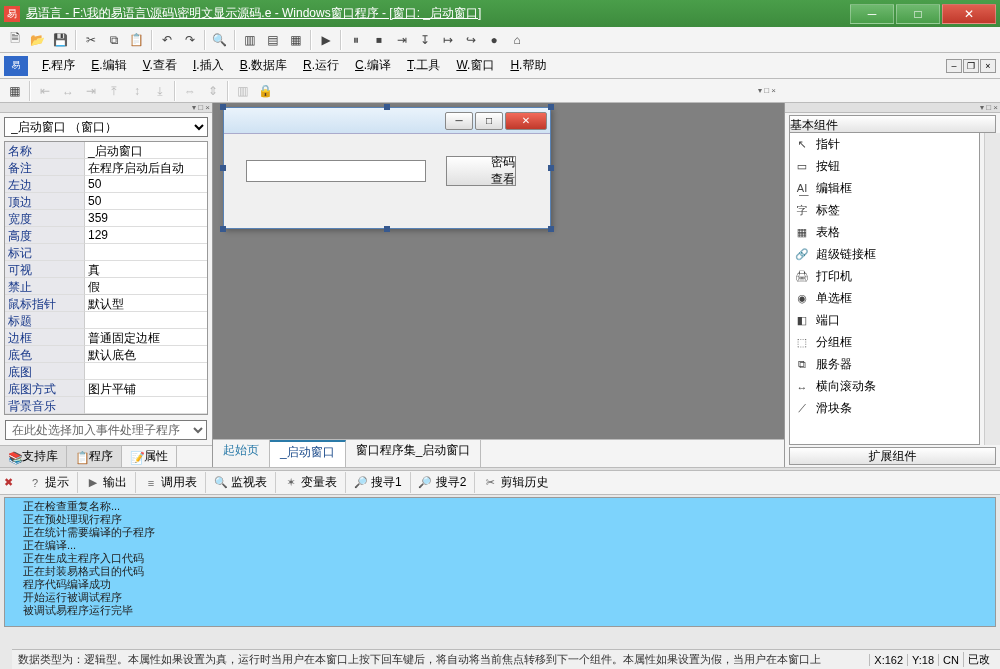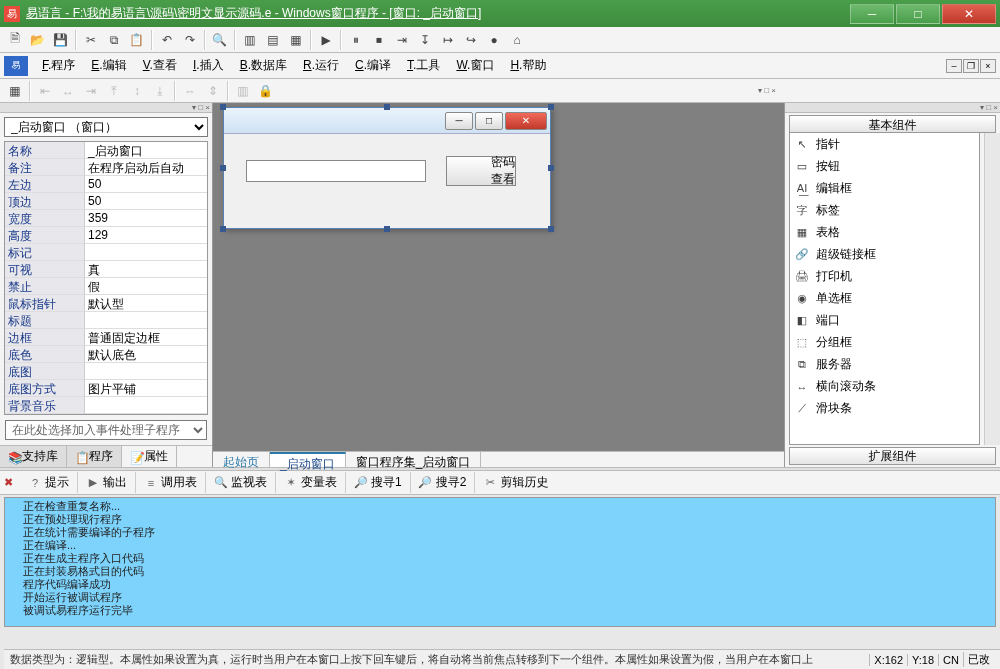--- a/index.html
+++ b/index.html
@@ -49,42 +49,42 @@
 .mock-btn { width: 28px; height: 18px; border: 1px solid #888; background: linear-gradient(#fff,#ddd); font-size: 10px; display: flex; align-items: center; justify-content: center; border-radius: 2px; cursor: pointer; }
 .mock-btn.close2 { background: linear-gradient(#f26a5a,#c0392b); color: #fff; width: 42px; }
 .mock-body { padding: 12px; position: relative; height: calc(100% - 26px); background-image: radial-gradient(#999 0.5px, transparent 0.5px); background-size: 6px 6px; background-color: #f0f0f0; }
 .mock-input { position: absolute; left: 22px; top: 26px; width: 180px; height: 22px; border: 1px solid #888; background: #fff; }
 .mock-button { position: absolute; left: 222px; top: 22px; width: 70px; height: 30px; border: 1px solid #888; background: linear-gradient(#fff,#e0e0e0); font-size: 12px; display: flex; align-items: center; justify-content: center; cursor: pointer; padding-left: 44px; }
 .sel-handle { width: 6px; height: 6px; background: #37598f; position: absolute; }
 .h-tl{left:-4px;top:-4px}.h-tm{left:50%;margin-left:-3px;top:-4px}.h-tr{right:-4px;top:-4px}
 .h-ml{left:-4px;top:50%;margin-top:-3px}.h-mr{right:-4px;top:50%;margin-top:-3px}
 .h-bl{left:-4px;bottom:-4px}.h-bm{left:50%;margin-left:-3px;bottom:-4px}.h-br{right:-4px;bottom:-4px}
 
-.center-tabs { height: 16px; background: #f4f4f4; border-top: 1px solid #bbb; display: flex; font-size: 12px; }
+.center-tabs { height: 28px; background: #f4f4f4; border-top: 1px solid #bbb; display: flex; font-size: 12px; }
 .ctab { padding: 2px 10px; border-right: 1px solid #bbb; cursor: pointer; }
 .ctab.start { color: #2a7aa8; }
 .ctab.active { background: #fff; border-top: 2px solid #2a7aa8; color: #1a4a8a; }
 
 .right-panel { width: 216px; border-left: 1px solid #999; background: #f4f4f4; display: flex; flex-direction: column; }
-.rp-header { height: 18px; border: 1px solid #999; margin: 2px 4px 0; background: linear-gradient(#fff,#e4e4e4); font-size: 12px; text-align: center; padding-top: 1px; }
+.rp-header { height: 18px; border: 1px solid #999; margin: 2px 4px 0; background: linear-gradient(#fff,#e4e4e4); font-size: 12px; text-align: left; padding-top: 1px; }
 .comp-list { flex: 1; overflow-y: auto; border: 1px solid #999; border-top: none; margin: 0 4px; background: #fff; }
 .comp-item { display: flex; align-items: center; height: 22px; padding: 0 4px; font-size: 12px; cursor: pointer; gap: 6px; }
 .comp-icon { width: 16px; height: 16px; display: inline-flex; align-items: center; justify-content: center; font-size: 11px; color: #444; }
 .rp-footer { height: 18px; border: 1px solid #999; margin: 2px 4px; background: linear-gradient(#fff,#e4e4e4); font-size: 12px; text-align: center; }
 
 .splitter-h { height: 4px; background: #e0e0e0; border-top: 1px solid #bbb; border-bottom: 1px solid #bbb; cursor: row-resize; }
 
 .bottom-tabs { height: 24px; background: #f4f4f4; border-bottom: 1px solid #bbb; display: flex; align-items: center; font-size: 12px; padding: 0 4px; gap: 2px; }
 .btab { padding: 2px 6px; display: flex; align-items: center; gap: 3px; cursor: pointer; }
 .btab-icon { width: 14px; height: 14px; display: inline-flex; align-items: center; justify-content: center; font-size: 11px; color: #666; }
 .close-x { width: 12px; font-size: 11px; color: #b33; cursor: pointer; margin-right: 4px; }
 
 .output-area { height: 130px; background: #7dd3fc; border: 1px solid #999; margin: 2px 4px; overflow: auto; padding: 2px 18px; font-size: 11px; line-height: 13px; color: #222; }
 
-.statusbar { position: absolute; bottom: 0; left: 4px; right: 0; height: 20px; background: #f0f0f0; border-top: 1px solid #bbb; display: flex; align-items: center; font-size: 11px; padding: 0 6px; }
+.statusbar { position: absolute; bottom: 0; left: 12px; right: 0; height: 20px; background: #f0f0f0; border-top: 1px solid #bbb; display: flex; align-items: center; font-size: 11px; padding: 0 6px; }
 .statusbar .st-main { flex: 1; color: #333; overflow: hidden; white-space: nowrap; }
 .statusbar .st-cell { border-left: 1px solid #bbb; padding: 0 4px; }
 
 .scrollbar-v { width: 16px; background: #e8e8e8; border-left: 1px solid #ccc; }
 </style>
 </head>
 <body>
 
 <div class="titlebar">
   <span class="app-icon">易</span>

